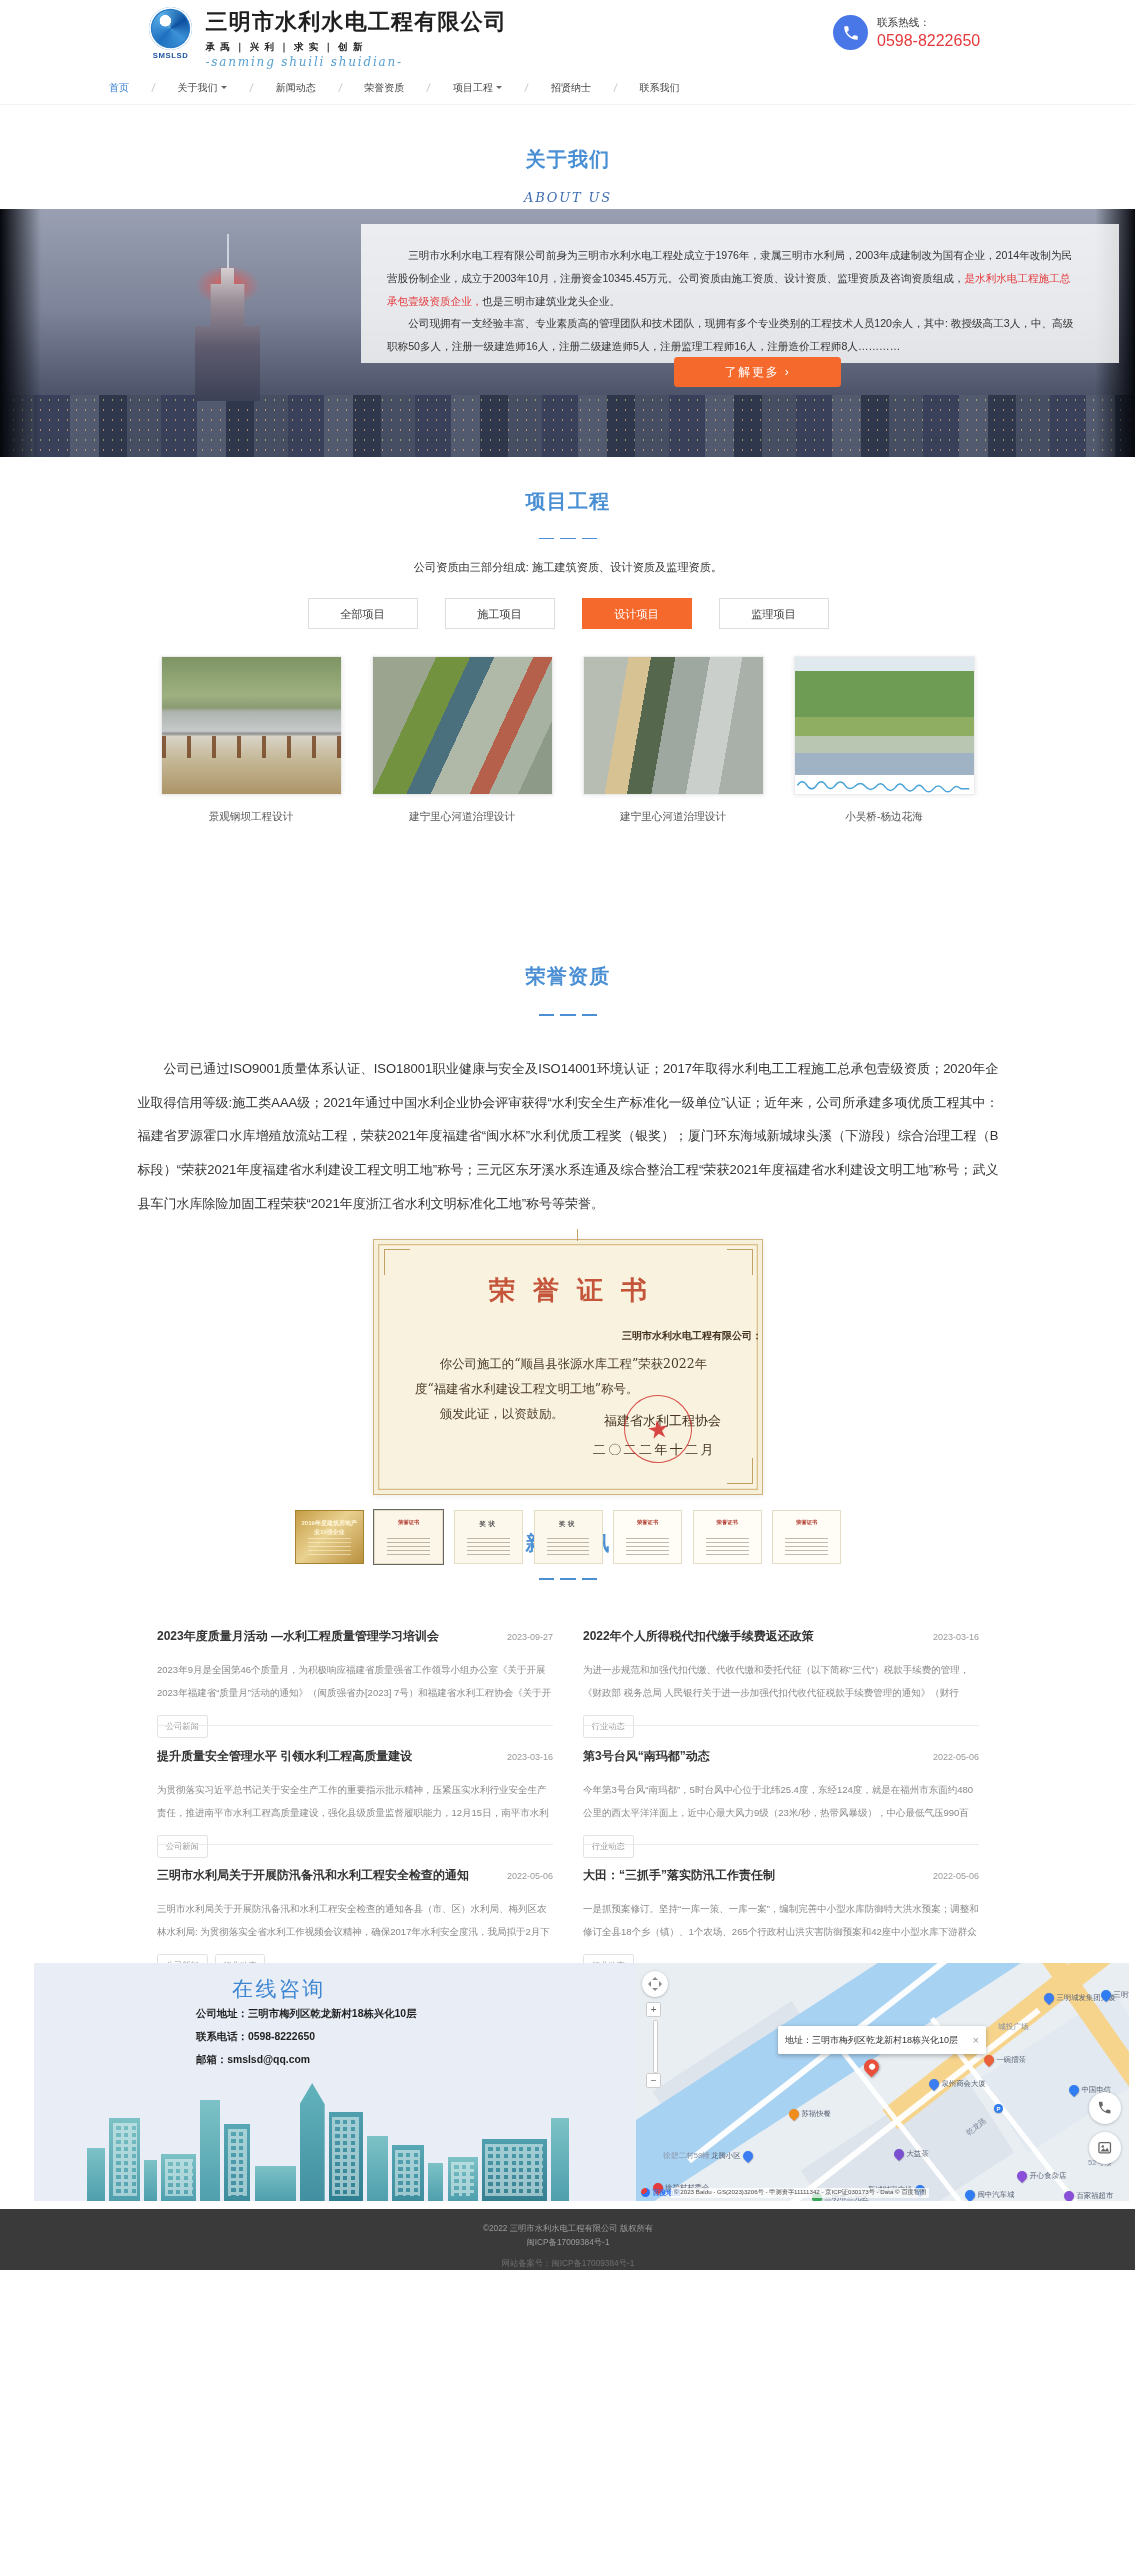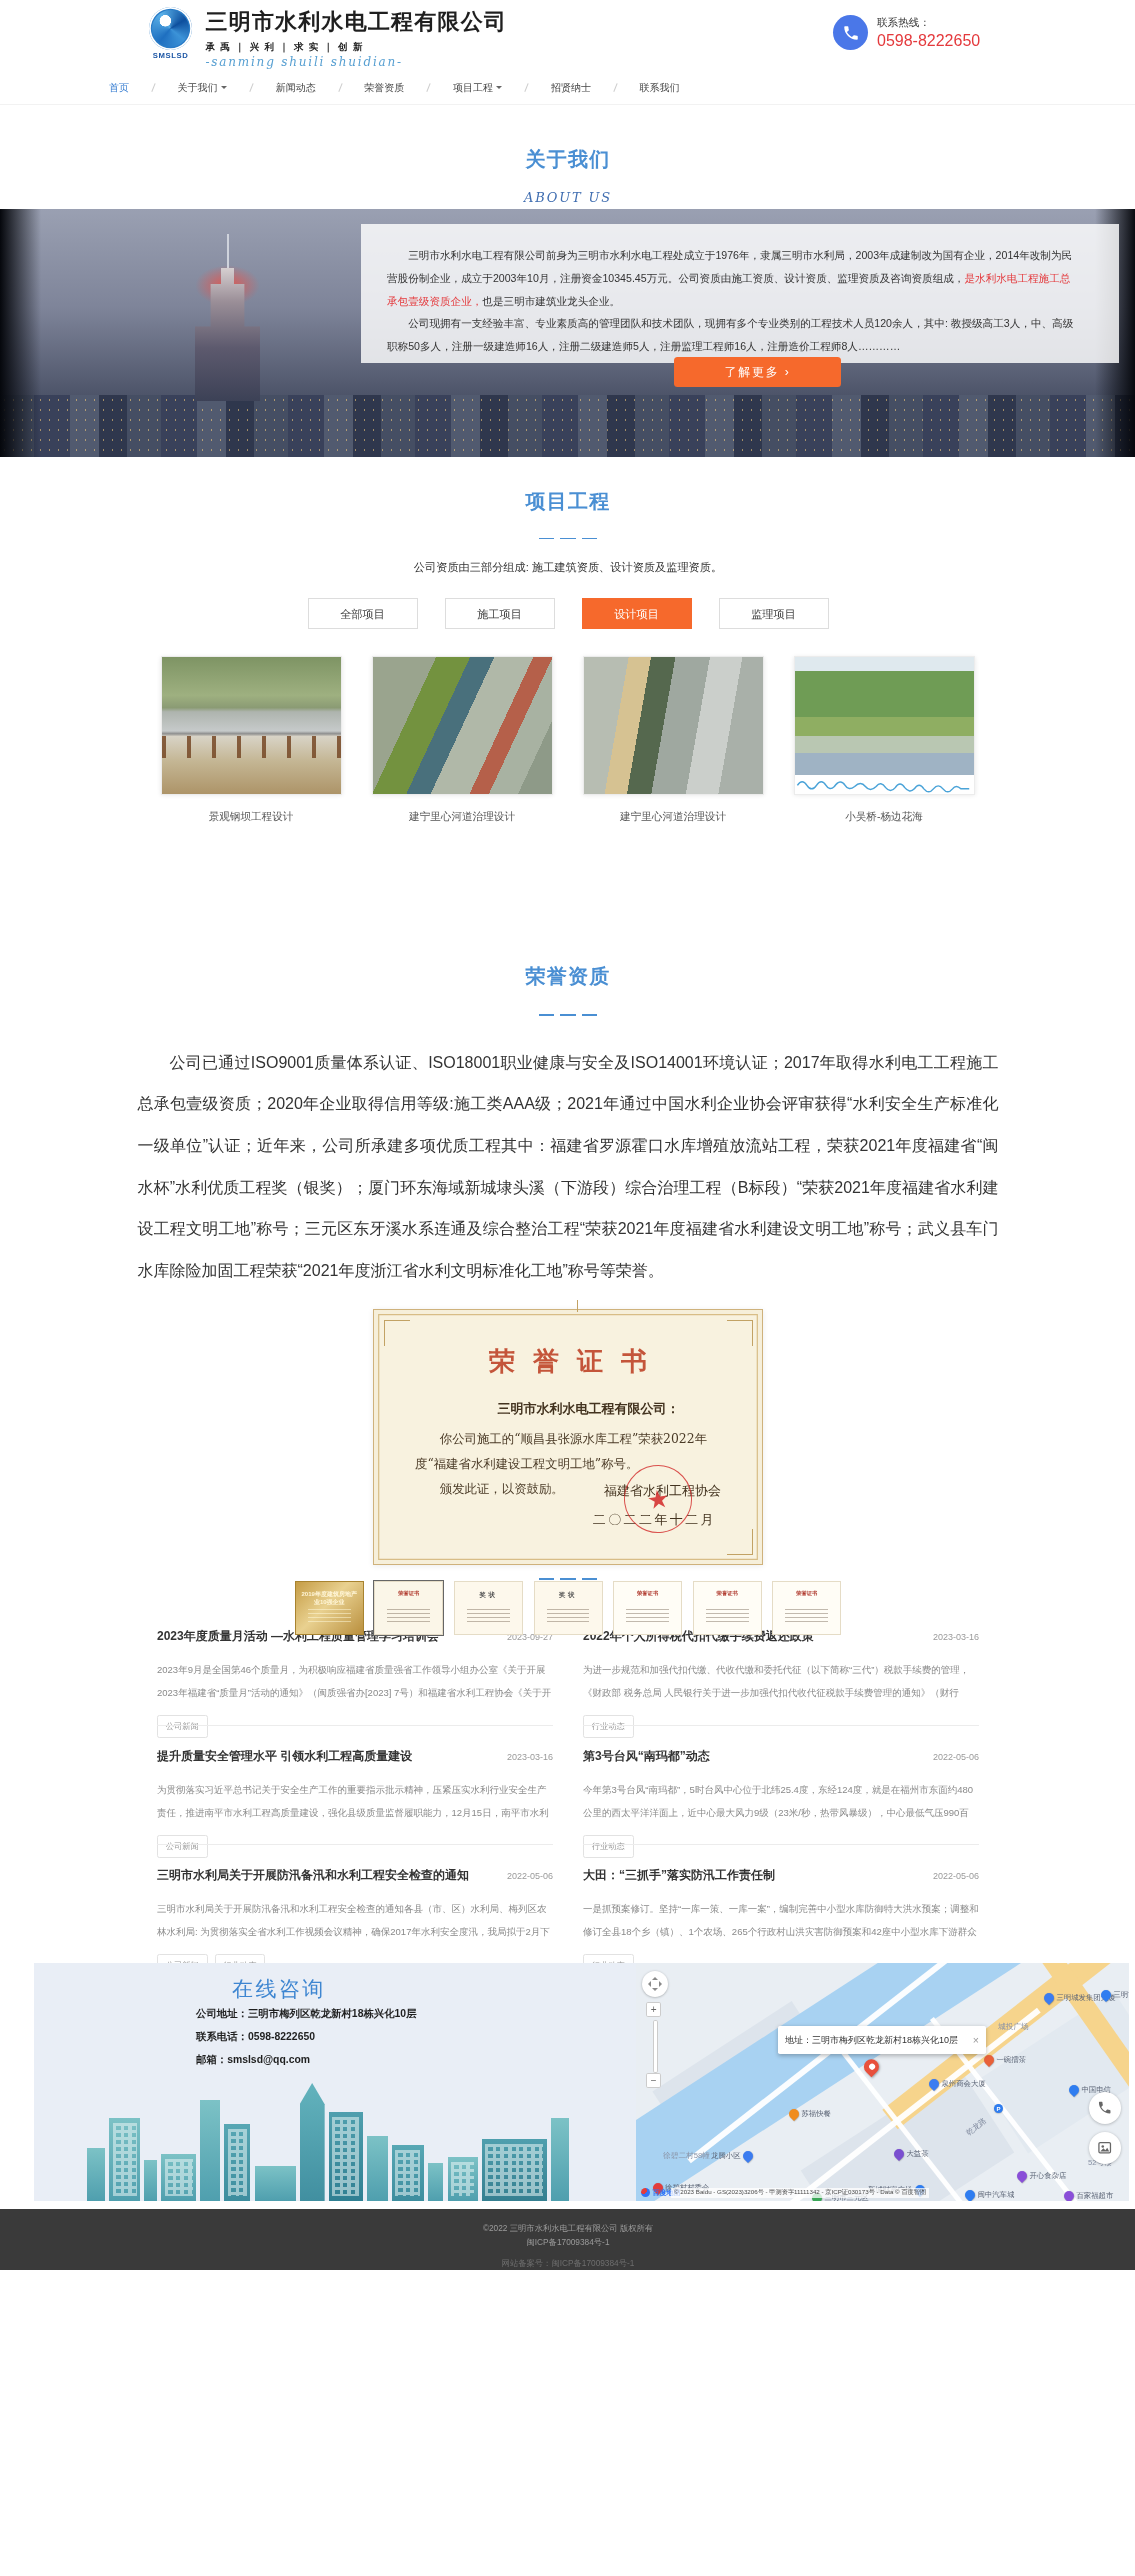--- a/index.html
+++ b/index.html
@@ -81,28 +81,28 @@
   .ci1::after{content:"";position:absolute;left:0;right:0;top:58%;height:16%;
     background:repeating-linear-gradient(90deg,rgba(118,72,38,.85) 0 4.1px,transparent 4.1px 25px)}
   .ci2{background:linear-gradient(115deg,#9aa48e 0 26%,#73923f 26% 40%,#49707c 40% 50%,#b0b8a8 50% 66%,#b5604a 66% 74%,#a8b2a2 74% 86%,#8e9a88 86% 100%)}
   .ci3{background:linear-gradient(100deg,#b7bdb2 0 22%,#d6c292 22% 33%,#55684e 33% 45%,#9fa8a0 45% 62%,#cbcfcb 62% 78%,#a9b0a9 78% 100%)}
   .ci4{background:linear-gradient(180deg,#dfe9ee 0 10%,#6f9c55 10% 44%,#8fae62 44% 58%,#b9c7b2 58% 70%,#9fb3c4 70% 86%,#ffffff 86% 100%)}
   .squiggle{position:absolute;left:0;bottom:1.2px;width:100%;height:15.4px}
   .card-cap{margin-top:15.4px;font-size:10.6px;color:#555}
   
   .honor{height:583px;text-align:center;padding-top:56px;box-sizing:border-box}
   .honor .divider{margin-top:24px}
-  .honor-para{width:861px;margin:26px auto 0;text-align:justify;font-size:16px;line-height:2.6;color:#333;text-indent:2em}
+  .honor-para{width:861px;margin:36px auto 0;text-align:justify;font-size:13px;line-height:2.6;color:#333;text-indent:2em}
   .cert{position:relative;width:390px;height:256px;margin:18px auto 0;background:#f8f2df;border:1.2px solid #cfb27c;
     box-shadow:inset 0 0 0 4.1px #f6efda,inset 0 0 0 5.3px #d8bd86,0 1.2px 6px rgba(0,0,0,.08);box-sizing:border-box}
   .cfl{position:absolute;width:25px;height:25px;border-top:1.2px solid #c2a264;border-left:1.2px solid #c2a264}
   .cfl.tl{left:9.5px;top:9.5px}.cfl.tr{right:9.5px;top:9.5px;transform:rotate(90deg)}
   .cfl.br{right:9.5px;bottom:9.5px;transform:rotate(180deg)}.cfl.bl{left:9.5px;bottom:9.5px;transform:rotate(270deg)}
   .cert-title{margin-top:22.5px;font-family:"DejaVu Serif",serif;font-size:26px;font-weight:bold;color:#c4553a;letter-spacing:18px;text-indent:18px}
-  .cert-to{margin:21px 0 0 41px;text-align:center;font-size:13px;font-weight:bold;color:#43331f;font-family:"DejaVu Serif",serif}
+  .cert-to{margin:21px 0 0 41px;text-align:right;font-size:10px;font-weight:bold;color:#43331f;font-family:"DejaVu Serif",serif}
   .cert-body{margin:8px 35px 0 41px;text-align:left;font-size:12.4px;line-height:25px;color:#4a3a26;font-family:"DejaVu Serif",serif}
   .cert-body .ind{text-indent:2em;display:block}
   .cert-issuer{position:absolute;right:41px;bottom:64px;font-size:13px;color:#43331f;font-family:"DejaVu Serif",serif}
   .cert-date{position:absolute;right:46px;bottom:35px;font-size:13px;color:#43331f;font-family:"DejaVu Serif",serif;letter-spacing:2.4px}
   .seal{position:absolute;right:70px;bottom:31px;width:66px;height:66px;border:1.8px solid rgba(210,40,40,.8);border-radius:50%;
     display:flex;align-items:center;justify-content:center;color:rgba(210,40,40,.85);font-size:25px;transform:rotate(-8deg)}
   .thumbs{margin:15.4px auto 0;width:627px;display:flex;gap:10.6px;justify-content:center;align-items:center}
   .thumb{width:69px;height:54px;background:#fffdf6;border:0.6px solid #e5dcc6;position:relative;cursor:pointer;box-sizing:border-box;overflow:hidden}
   .thumb .tt{display:block;margin:8.3px 4.7px 0;font-size:5.3px;line-height:1.4;color:#b03a2e;text-align:center;font-weight:bold}
   .thumb .tlines{position:absolute;left:18%;top:27px;width:64%;height:16.6px;

